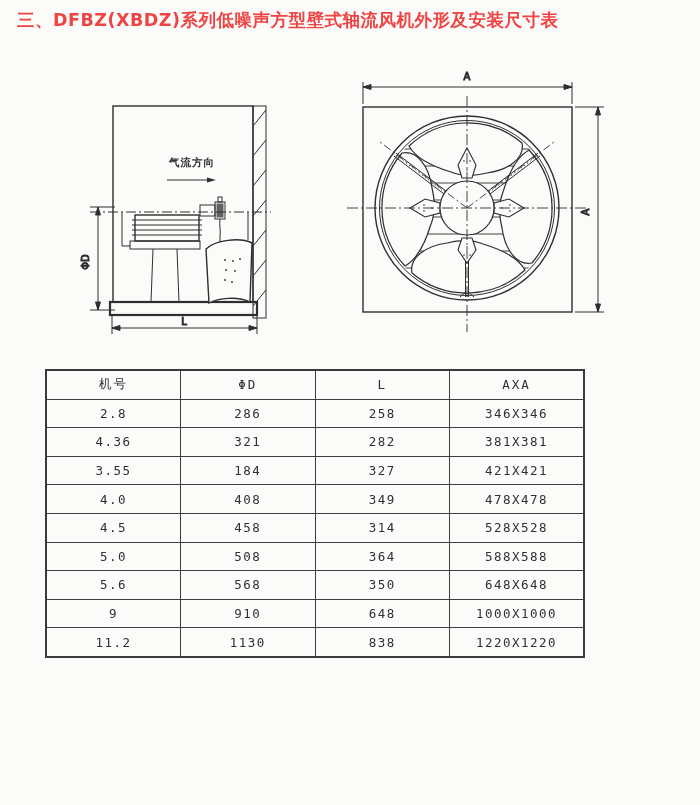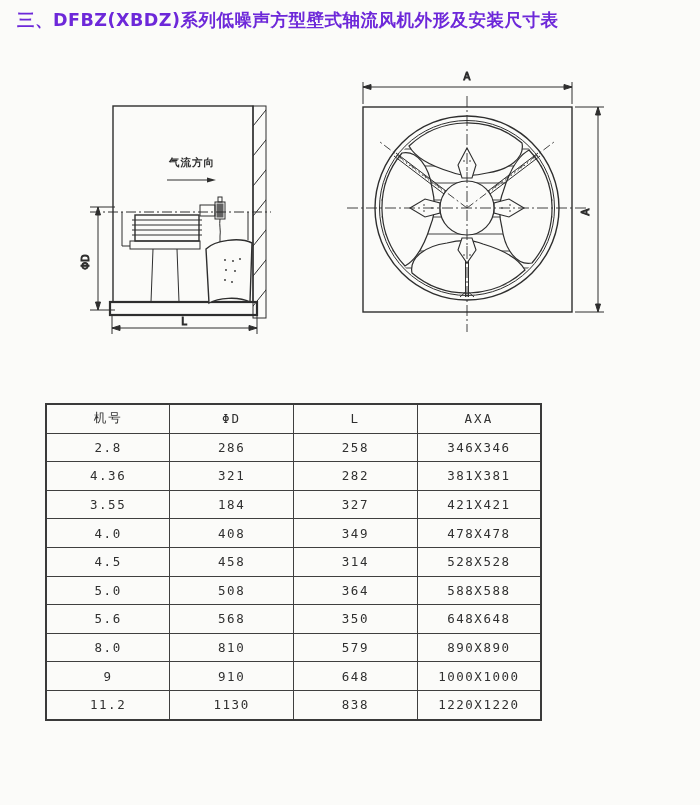--- a/index.html
+++ b/index.html
@@ -3,35 +3,35 @@
 <meta charset="utf-8">
 <style>
   html,body{margin:0;padding:0;}
   body{
     width:700px;height:805px;position:relative;overflow:hidden;
     background:#fbfbf9;color:#2e2e2e;
     font-family:"DejaVu Sans", sans-serif;
   }
   .page-title{
     position:absolute;left:17px;top:8px;margin:0;
-    font-size:17.5px;font-weight:bold;letter-spacing:0.5px;color:#6d28d9;
+    font-size:17.5px;font-weight:bold;letter-spacing:0.5px;color:#ef4444;
     white-space:nowrap;
   }
   svg{position:absolute;}
   #side-view-svg{left:75px;top:70px;}
   #front-view-svg{left:345px;top:60px;}
   .ink{stroke:#2e2e2e;fill:none;}
   .thin{stroke-width:1;}
   .med{stroke-width:1.4;}
   .thick{stroke-width:2.2;}
   .paperfill{fill:#fbfbf9;}
   .dimtxt{font-family:"DejaVu Sans","DejaVu Sans Mono",sans-serif;font-size:10px;fill:#2e2e2e;}
   .cjk{font-size:10.5px;letter-spacing:1px;font-weight:bold;}
   table.dims{
-    position:absolute;left:45px;top:403px;width:497px;
+    position:absolute;left:45px;top:369px;width:540px;
     border-collapse:collapse;table-layout:fixed;
     border:2.4px solid #3a3a3a;
   }
   table.dims th, table.dims td{
     border:1.6px solid #3f3f3f;
     height:27.6px;padding:0;text-align:center;vertical-align:middle;
     font-family:"DejaVu Sans Mono","DejaVu Sans",monospace;
     font-size:12.5px;font-weight:normal;color:#303030;letter-spacing:1.5px;
   }
   table.dims th{font-size:12.5px;letter-spacing:2px;}
@@ -289,26 +289,20 @@
 
       <tr>
         <td>5.6</td>
         <td>568</td>
         <td>350</td>
         <td>648X648</td>
       </tr>
 
 
 
-      <tr>
-        <td>8.0</td>
-        <td>810</td>
-        <td>579</td>
-        <td>890X890</td>
-      </tr>
 
       <tr>
         <td>9</td>
         <td>910</td>
         <td>648</td>
         <td>1000X1000</td>
       </tr>
 
 
       <tr>

